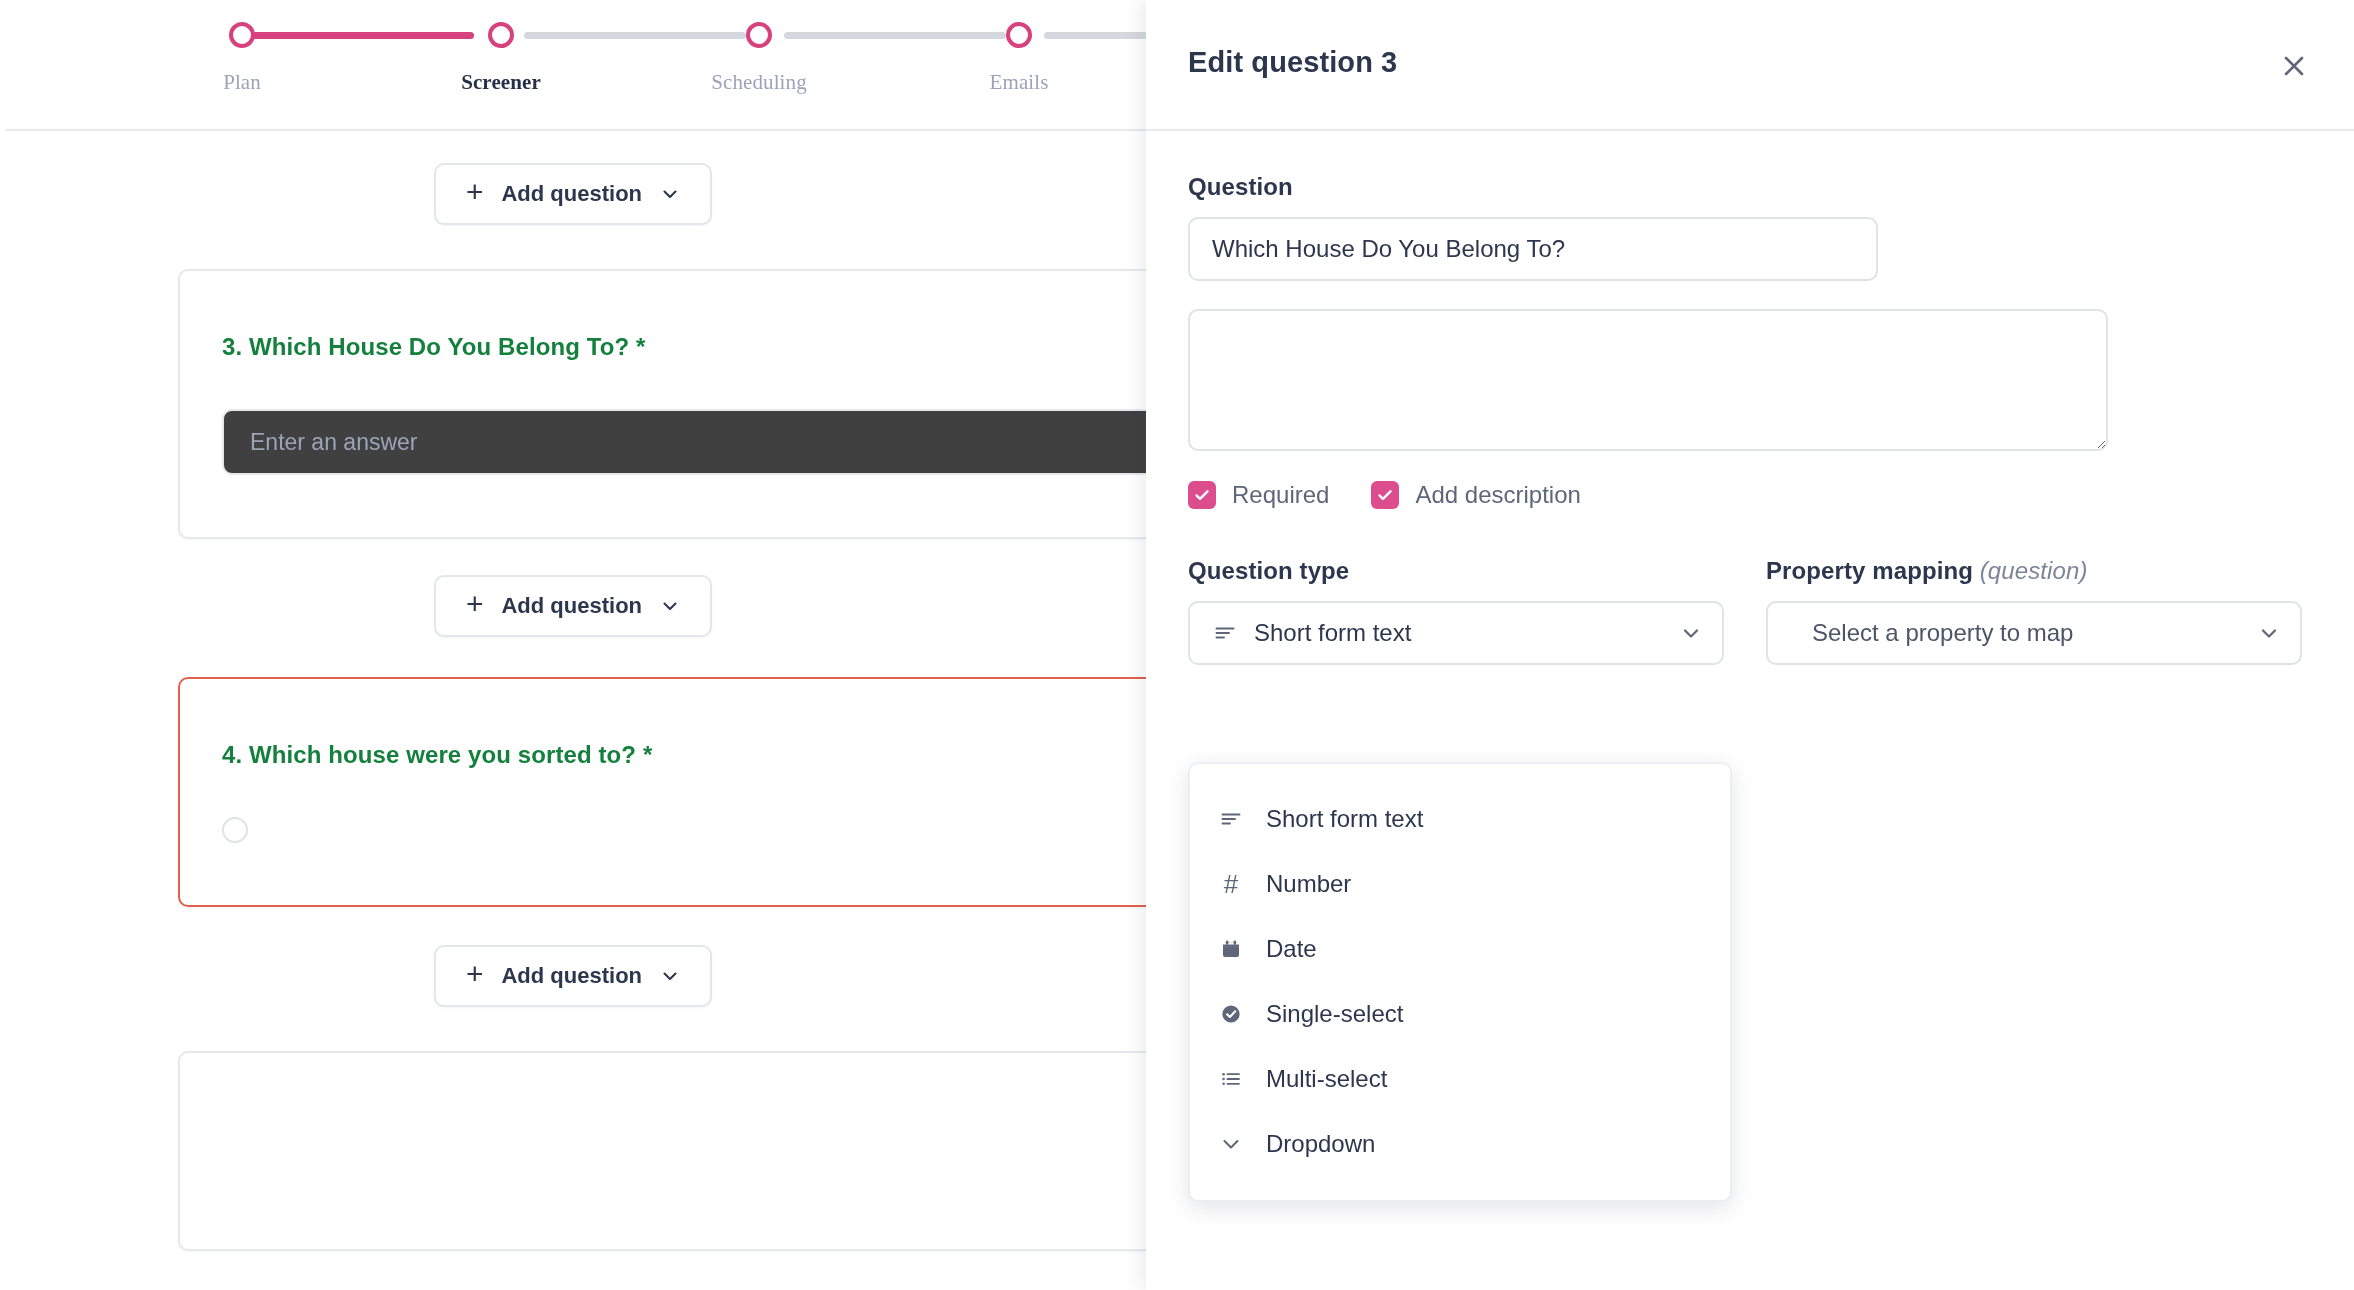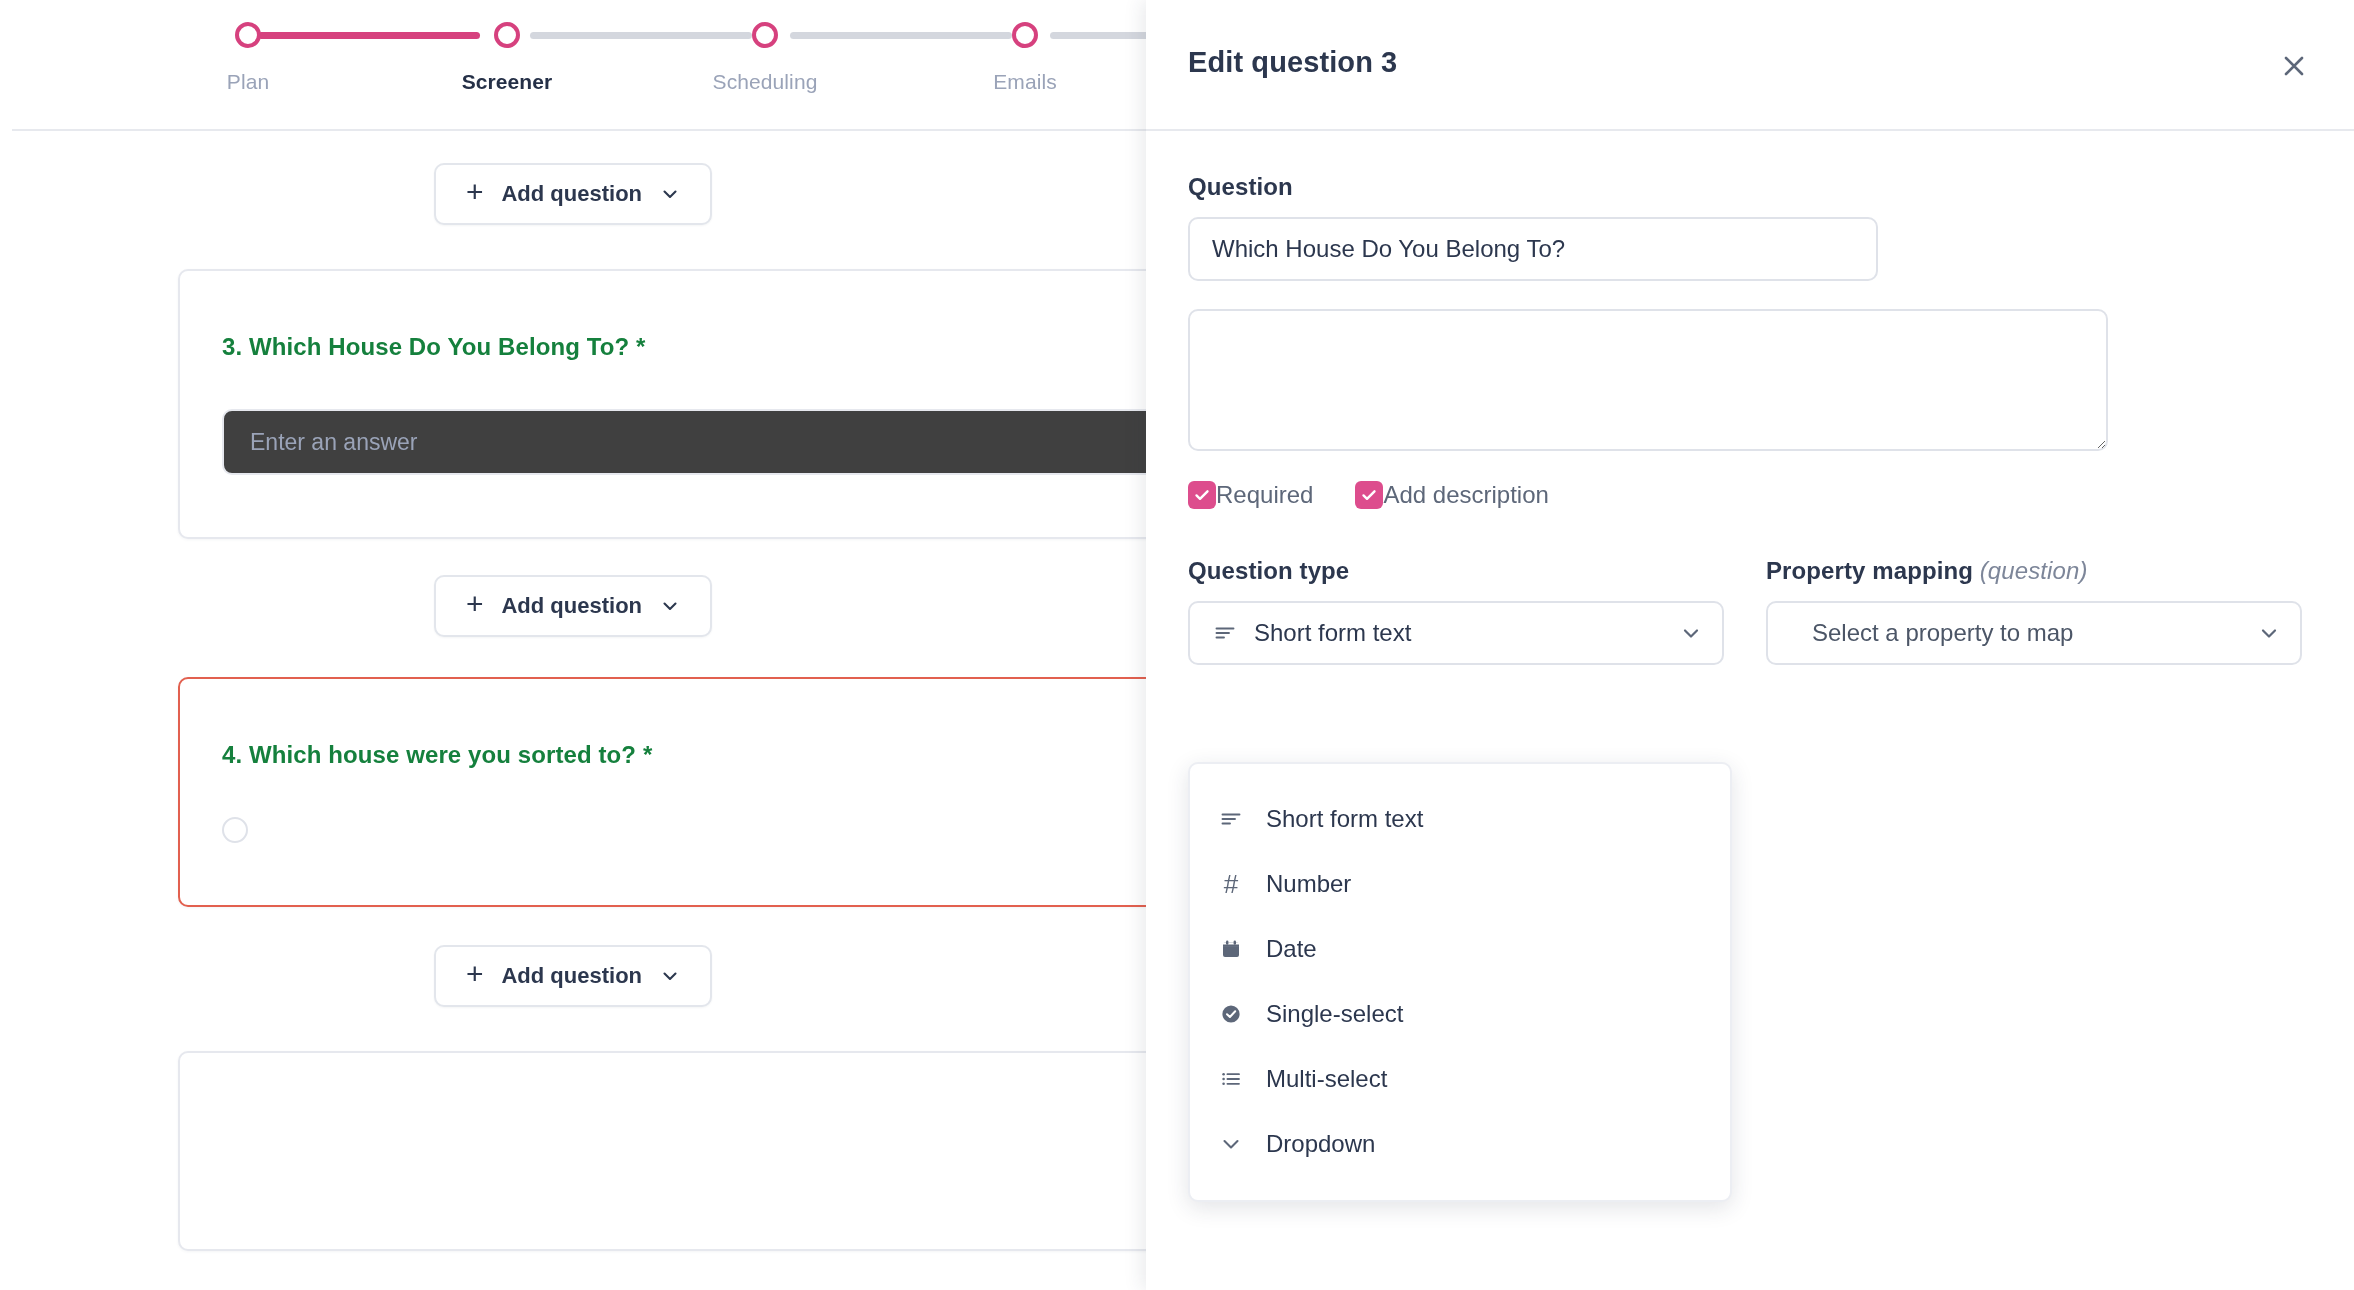--- a/index.html
+++ b/index.html
@@ -26,25 +26,26 @@
     left: 0; top: 0;
     width: 1146px;
     height: 1290px;
     background: #ffffff;
     overflow: hidden;
   }
 
   
   .stepper-bar {
     position: absolute;
-    left: 12px; top: 0;
+    left: 6px; top: 0;
     width: 1146px;
     height: 131px;
     background: #ffffff;
     border-bottom: 2px solid #e7e9ee;
+    font-family: Liberation Serif, serif;
   }
   .stepper-track {
     position: absolute;
     left: 0; top: 22px;
     width: 1146px;
     height: 100px;
     display: flex;
     align-items: flex-start;
   }
   .step {
@@ -234,20 +235,21 @@
 
   .checks-row {
     display: flex;
     align-items: center;
     gap: 42px;
     margin-top: 30px;
   }
   .check-item {
     display: flex;
     align-items: center;
+    gap: 16px;
     cursor: pointer;
   }
   .cbox {
     width: 28px; height: 28px;
     border-radius: 6px;
     background: #dd4d8d;
     display: flex; align-items: center; justify-content: center;
     flex: 0 0 auto;
   }
   .cbox svg { display: block; }

